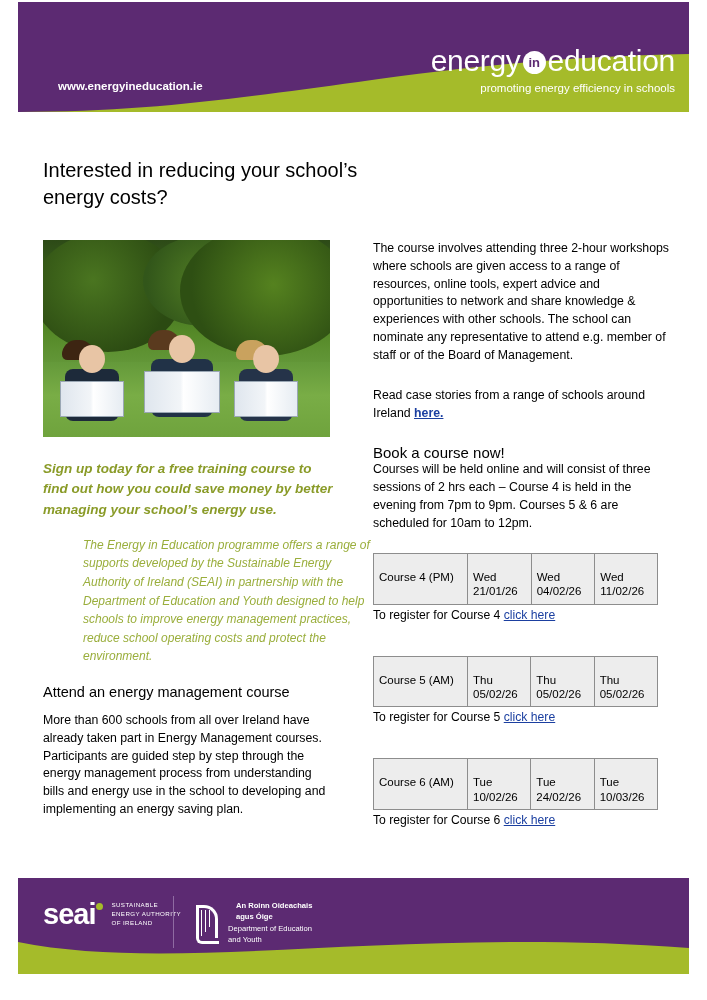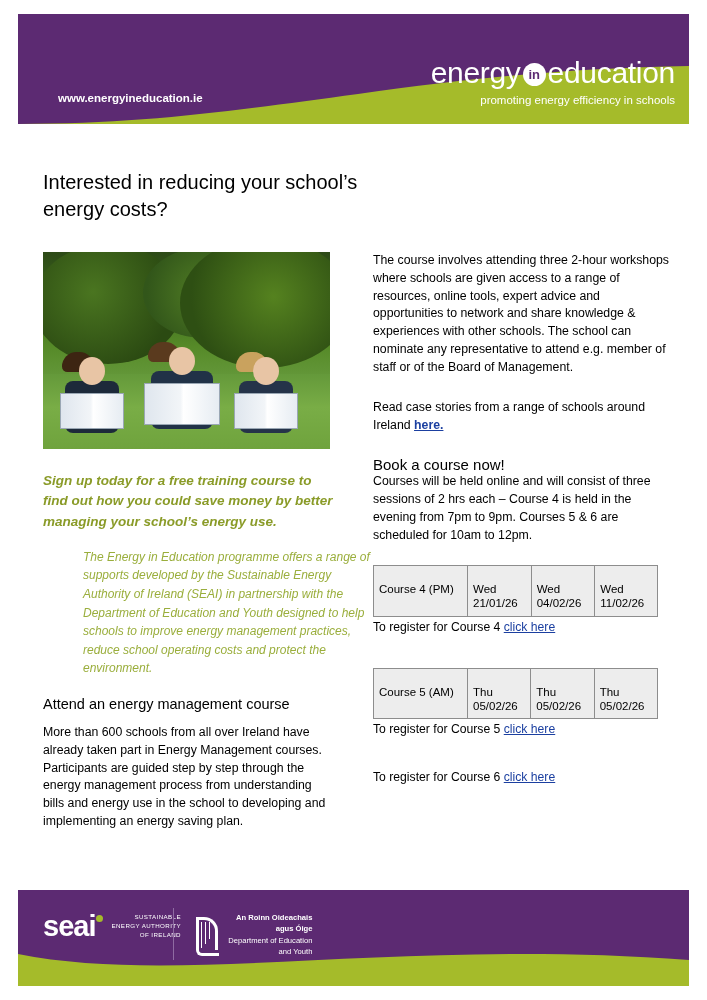--- a/index.html
+++ b/index.html
@@ -12,21 +12,21 @@
     background: #ffffff;
     font-family: "Liberation Sans", sans-serif;
     position: relative;
     overflow: hidden;
   }
 
   
   .page-frame {
     position: absolute;
     left: 18px;
-    top: 14px;
+    top: 2px;
     width: 671px;
     height: 972px;
   }
   .header {
     position: relative;
     width: 671px;
     height: 110px;
     background: #5c2a72;
     overflow: hidden;
   }
@@ -252,21 +252,20 @@
 
   
   .footer {
     position: absolute;
     left: 0;
     top: 876px;
     width: 671px;
     height: 96px;
     background: #5c2a72;
     overflow: hidden;
-    text-align: right;
   }
   .footer-green-curve {
     position: absolute;
     left: 0; bottom: 0; width: 671px; height: 62px;
   }
   .seai-logo {
     position: absolute;
     left: 25px;
     top: 22px;
     color: #ffffff;
@@ -416,20 +415,30 @@
             <td><span>Thu</span><br><span>05/02/26</span></td>
             <td><span>Thu</span><br><span>05/02/26</span></td>
             <td><span>Thu</span><br><span>05/02/26</span></td>
           </tr>
         </tbody>
           </table>
         <div class="register-line"><span>To register for Course 5 </span><a class="link" href="#">click here</a></div>
       </div>
 
       <div class="course-block" style="margin-top:34px;">
+        <table class="course-table">
+          <tbody>
+              <tr>
+            <td class="name">Course 6 (AM)</td>
+            <td><span>Tue</span><br><span>10/02/26</span></td>
+            <td><span>Tue</span><br><span>24/02/26</span></td>
+            <td><span>Tue</span><br><span>10/03/26</span></td>
+          </tr>
+        </tbody>
+          </table>
         <div class="register-line"><span>To register for Course 6 </span><a class="link" href="#">click here</a></div>
       </div>
 
     </div>
   </div>
 
   <div class="footer">
     <svg class="footer-green-curve" viewBox="0 0 671 62" preserveAspectRatio="none">
       <path d="M0,30 C160,62 380,14 671,36 L671,62 L0,62 Z" fill="#a5bb2a"></path>
     </svg>

